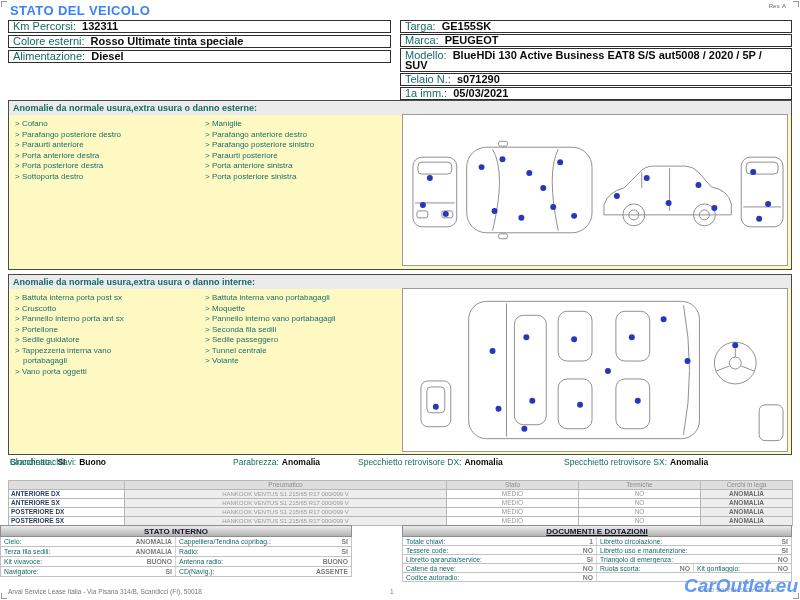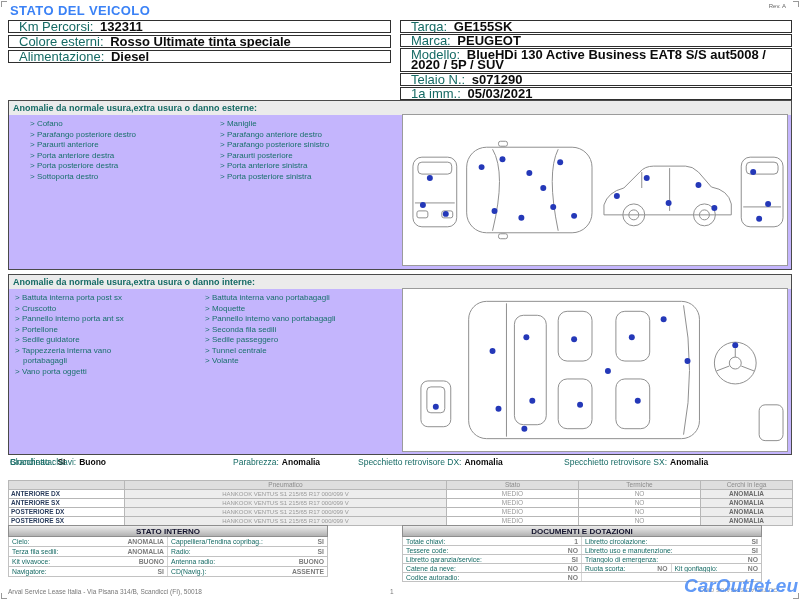--- a/index.html
+++ b/index.html
@@ -5,34 +5,34 @@
   * { box-sizing: border-box; }
   body{margin:0;width:800px;height:600px;position:relative;background:#fff;
        font-family:"Liberation Sans",sans-serif;overflow:hidden;color:#111;}
 
   .lab{color:#156a64;}
   .val{font-weight:bold;color:#0b0b0b;margin-left:3px;}
 
   #title{position:absolute;left:10px;top:3px;font-size:13px;font-weight:bold;color:#3b82f6;letter-spacing:.4px;}
   #rev{position:absolute;right:14px;top:3px;font-size:6px;color:#666;}
 
-  .ibox{border:1px solid #2f2f2f;font-size:13px;line-height:11px;height:13px;padding:0 10px;margin-bottom:2px;white-space:nowrap;overflow:hidden;background:#fff;}
+  .ibox{border:1px solid #2f2f2f;font-size:11px;line-height:11px;height:13px;padding:0 4px;margin-bottom:2px;white-space:nowrap;overflow:hidden;background:#fff;}
   .ibox.tall{height:24px;line-height:10px;white-space:normal;padding-top:1px;}
   #info-left{position:absolute;left:8px;top:20px;width:383px;}
   #info-right{position:absolute;left:400px;top:20px;width:392px;}
   #info-right .ibox{margin-bottom:1px;}
 
-  .section{position:absolute;left:8px;width:784px;border:1px solid #4a4a4a;background:#c4b5fd;}
+  .section{position:absolute;left:8px;width:784px;border:1px solid #4a4a4a;background:#fef9c3;}
   #sec-ext{top:100px;height:170px;}
   #sec-int{top:274px;height:181px;}
   .sec-head{font-size:9px;font-weight:bold;color:#156a64;background:#ebebeb;padding:2px 4px;}
   .cols{position:absolute;left:6px;top:18px;display:flex;}
   ul.anlist{list-style:none;margin:0;padding:0;width:190px;font-size:8px;line-height:10.5px;color:#19706c;}
   ul.anlist li{padding-left:8px;text-indent:-8px;}
-  #sec-ext li{max-width:186px;margin-left:15px;}
+  #sec-ext li{max-width:186px;}
   #sec-int li{max-width:136px;}
   .diagram{position:absolute;right:3px;border:1px solid #9b9b9b;background:#fff;}
   #sec-ext .diagram{top:13px;width:386px;height:152px;}
   #sec-int .diagram{top:13px;width:386px;height:164px;}
   .ln{stroke:#8f8f8f;fill:none;stroke-width:1;}
   .dot{fill:#2438b8;stroke:none;}
 
   #summary{position:absolute;left:8px;top:457px;width:784px;height:22px;font-size:8.5px;text-align:center;}
   #summary .pair{position:absolute;top:0;white-space:nowrap;}
   #p0{left:2px}#p1{left:225px}#p2{left:350px}#p3{left:556px}
@@ -40,22 +40,22 @@
 
   #tiretab{position:absolute;left:8px;top:480px;width:784px;border-collapse:collapse;table-layout:fixed;font-size:6.5px;}
   #tiretab td{border:1px solid #b7b7b7;padding:0 2px;height:8px;line-height:8px;overflow:hidden;white-space:nowrap;}
   #tiretab tr.hd td{background:#dedede;color:#8b8b8b;text-align:center;height:9px;}
   td.pos{font-weight:bold;color:#2c3e5e;}
   td.name{background:#ededed;color:#9a9a9a;text-align:center;font-size:6px;}
   td.st,td.tm{color:#9a9a9a;text-align:center;}
   td.ch{background:#ededed;color:#6a6a6a;font-weight:bold;text-align:center;}
 
   .btab{position:absolute;top:525px;font-size:6.8px;}
-  #tab-int{left:8px;width:320px;}
-  #tab-doc{left:402px;width:360px;}
+  #tab-int{left:0;width:352px;}
+  #tab-doc{left:402px;width:390px;text-decoration:underline;}
   .btab-head{height:12px;line-height:12px;text-align:center;font-weight:bold;font-size:8px;color:#15152e;
              background:linear-gradient(#ececec,#b2b2b2);border:1px solid #8e8e8e;}
   .kvrow{display:flex;border-left:1px solid #c2c2c2;border-right:1px solid #c2c2c2;border-bottom:1px solid #c2c2c2;height:9px;line-height:9px;background:#fff;}
   #tab-int .kvrow{height:10px;line-height:10px;}
   .kv{display:flex;justify-content:space-between;padding:0 3px;border-right:1px solid #d5d5d5;overflow:hidden;white-space:nowrap;}
   .kv:last-child{border-right:none;}
   .kv .v{color:#7d7d7d;font-weight:bold;margin-left:4px;}
   .kv.w50{width:50%;}
   .kv.w25{width:25%;}
 

